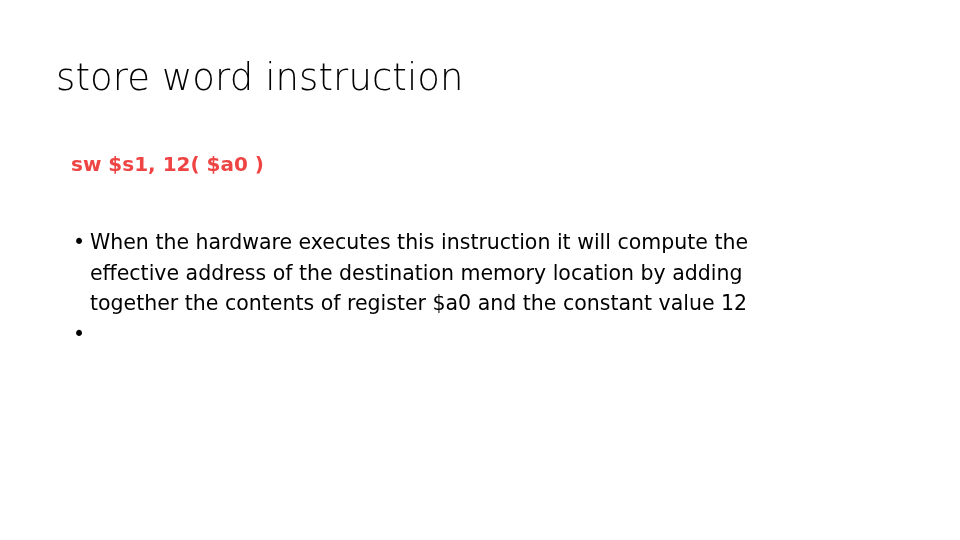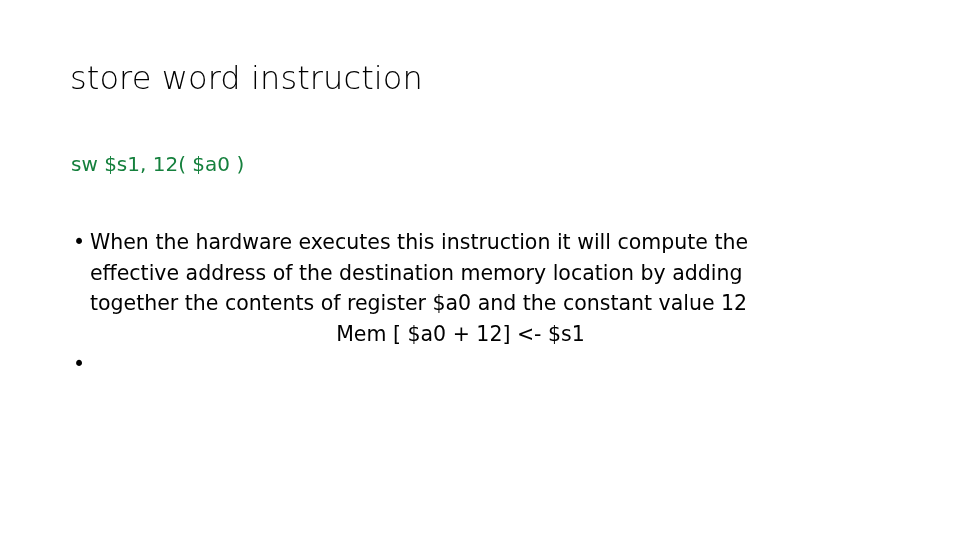--- a/index.html
+++ b/index.html
@@ -19,41 +19,41 @@
   .slide {
     position: relative;
     width: 960px;
     height: 540px;
     background: #ffffff;
   }
 
   
   .slide-title {
     position: absolute;
-    left: 70px;
+    left: 56px;
     top: 56px;
     width: 820px;
-    font-size: 32px;
+    font-size: 37px;
     font-weight: 300;
     line-height: 44px;
     letter-spacing: 0.1px;
     color: #000000;
     white-space: nowrap;
   }
 
   
   .code-line {
     position: absolute;
     left: 71px;
     top: 150px;
     width: 700px;
     font-size: 20px;
-    font-weight: 400;
+    font-weight: 700;
     line-height: 28px;
-    color: #15803d;
+    color: #ef4444;
     white-space: pre;
   }
 
   
   .body-block {
     position: absolute;
     left: 71px;
     top: 227px;
     width: 760px;
   }
@@ -95,20 +95,19 @@
 
   <div class="code-line">sw $s1, 12( $a0 )</div>
 
   <div class="body-block">
 
     <p class="bullet-para">
       <span class="bullet-mark">•</span>
       <span>When the hardware executes this instruction it will compute the effective address of the destination memory location by adding together the contents of register $a0 and the constant value 12</span>
     </p>
 
-    <p class="center-line">Mem [ $a0 + 12] &lt;- $s1</p>
 
     <p class="bullet-para">
       <span class="bullet-mark">•</span>
     </p>
 
   </div>
 </div>
 
 </body></html>

